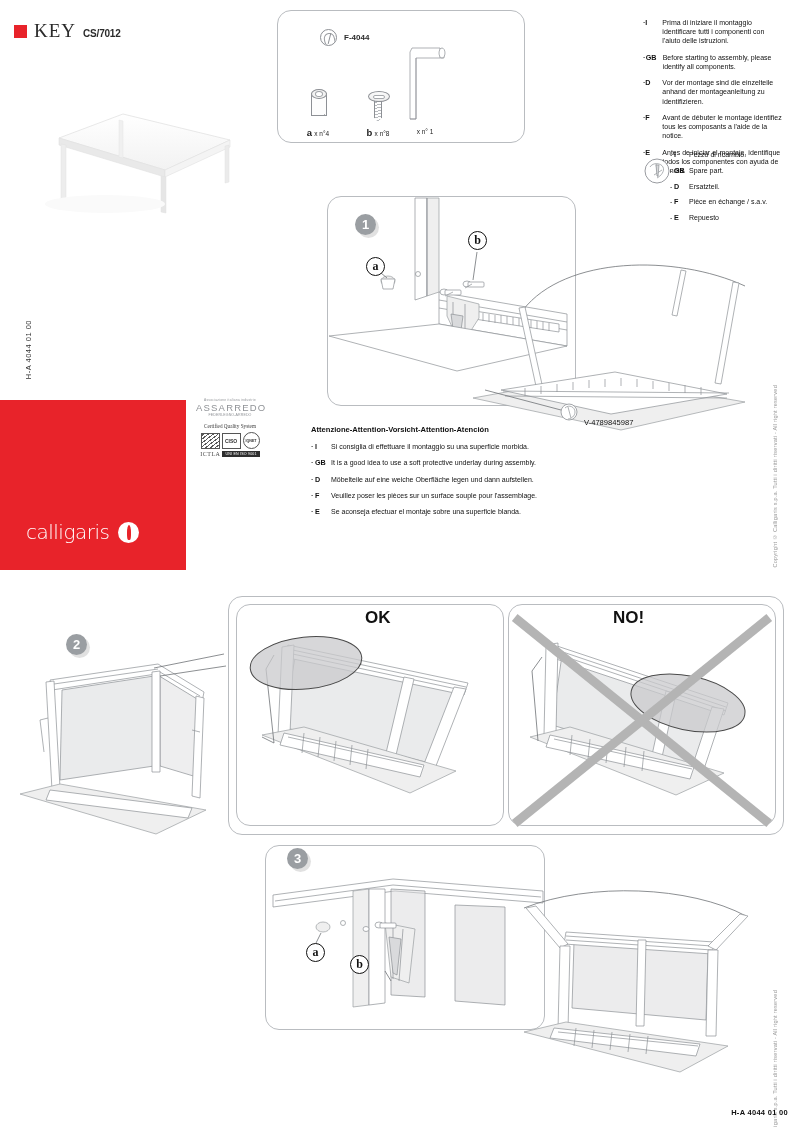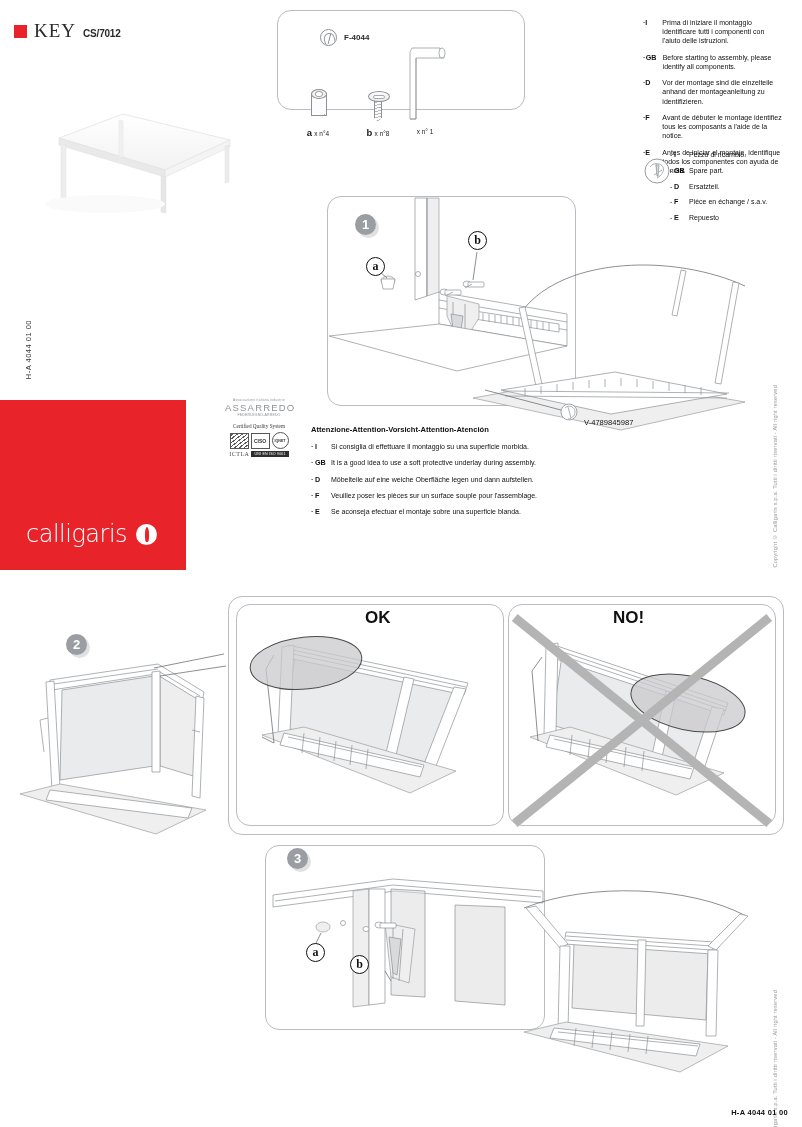--- a/index.html
+++ b/index.html
@@ -43,21 +43,21 @@
     writing-mode: vertical-rl;
     transform: rotate(180deg);
     font-size: 7.5px;
     letter-spacing: 0.5px;
     color: #333;
     white-space: nowrap;
   }
   .vert-grey { color: #9a9a9a; font-size: 5.6px; letter-spacing: 0.2px; }
 
   
-  #parts-box { left: 277px; top: 10px; width: 248px; height: 100px; }
+  #parts-box { left: 277px; top: 10px; width: 248px; height: 133px; }
   #parts-ref { position:absolute; left: 42px; top: 18px; display: flex; align-items: center; gap: 7px; }
   #parts-ref .lbl { font-size: 8px; font-weight: bold; color: #2b2b2b; }
   .spare-glyph {
     width: 17px; height: 17px; border-radius: 50%;
     border: 1px solid #8d9095; box-sizing: border-box;
     position: relative; overflow: hidden; background:#fff;
   }
   .spare-glyph::before {
     content:""; position:absolute; left:3px; top:2.5px; width:9px; height:11px;
     border:1px solid #9a9da1; border-radius: 45% 45% 40% 40%;
@@ -161,35 +161,35 @@
   }
   #attention .instr-row { margin-bottom: 7px; }
   #attention .instr-lang { width: 16px; }
 
   
   #brand-block { left: 0px; top: 400px; width: 186px; height: 170px; background: #e8232a; }
   #brand-logo {
     position:absolute; left: 26px; top: 520px; display:flex; align-items:center; gap:9px;
   }
   #brand-logo .word {
-    font-size: 24px; color: #fff; letter-spacing: -0.5px;
+    font-size: 20px; color: #fff; letter-spacing: -0.5px;
     font-family: "DejaVu Sans", sans-serif; font-weight: 300;
   }
   #brand-logo .mark {
     width: 21px; height: 21px; border-radius: 50%; background: #fff;
     position: relative;
   }
   #brand-logo .mark::after {
     content:""; position:absolute; left: 8.5px; top: 3px;
     width: 4px; height: 15px; background: #e8232a;
     border-radius: 60% 60% 45% 45%;
   }
 
   
-  #cert-block { left: 196px; top: 398px; width: 68px; text-align: center; margin-left: 29px; }
+  #cert-block { left: 196px; top: 398px; width: 68px; text-align: center; }
   #cert-assarredo { font-size: 9.5px; color: #8f9296; letter-spacing: 1.2px;
     font-family: "Liberation Sans", sans-serif; }
   #cert-assarredo .tiny { display:block; font-size: 3.2px; letter-spacing: 0.3px; }
   #cert-assarredo .sub { display:block; font-size: 3.6px; letter-spacing: 0.1px; }
   #cert-quality { font-size: 5.2px; color:#3a3a3a; margin-top: 6px;
     font-family: "Liberation Serif", serif; }
   .cert-logos { display:flex; align-items:center; justify-content:center; gap:2px; margin-top: 3px; }
   .cert-logos .ic {
     width: 19px; height: 16px; border: 1px solid #555; box-sizing:border-box;
     font-size: 5px; display:flex; align-items:center; justify-content:center;

